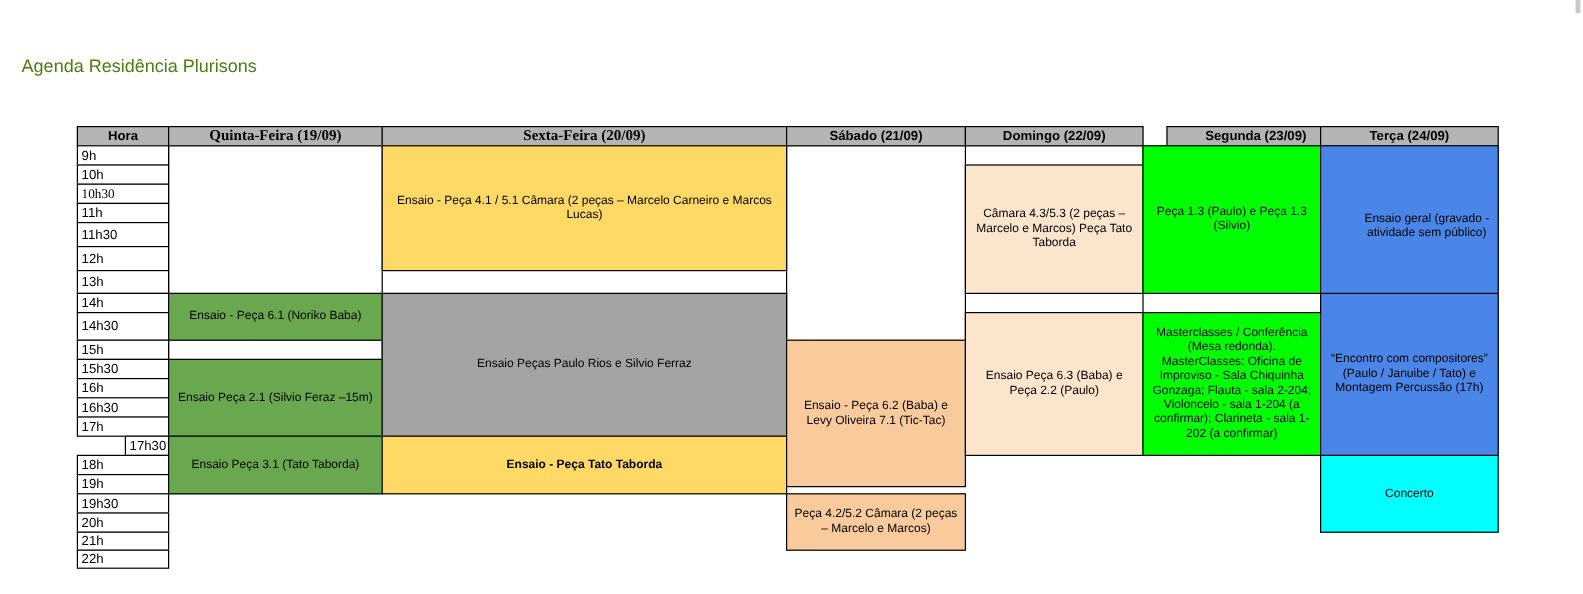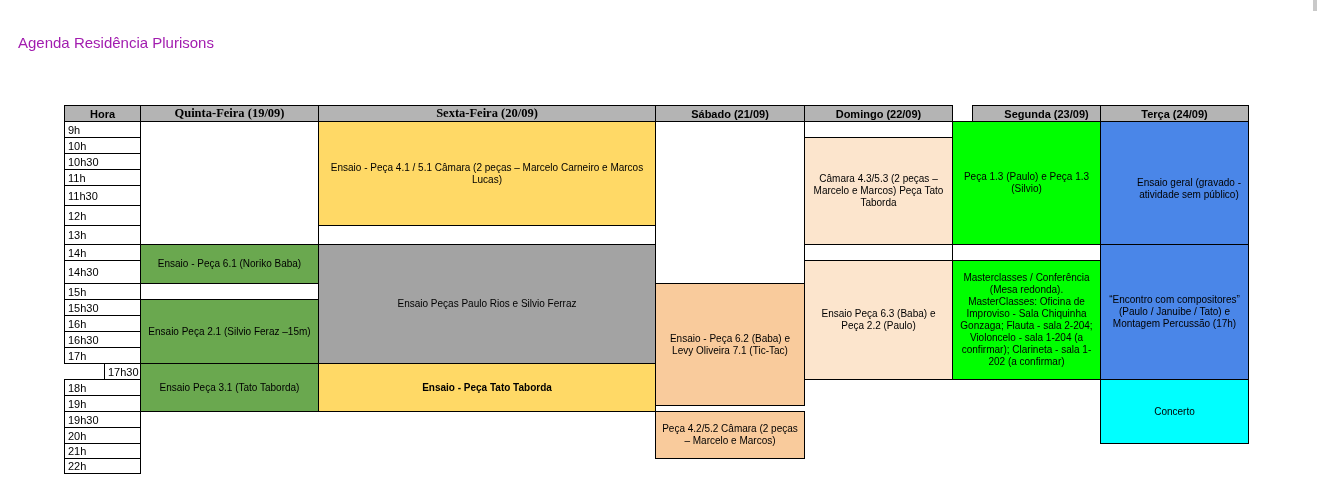--- a/index.html
+++ b/index.html
@@ -1,18 +1,18 @@
 <!DOCTYPE html>
 <html><head>
 <meta charset="utf-8">
 <style>
   html,body{margin:0;padding:0;background:#fff;}
   .canvas{position:relative;width:1319px;height:495px;background:#ffffff;overflow:hidden;
           font-family:"Liberation Sans","DejaVu Sans",sans-serif;color:#000;}
-  .title{position:absolute;left:18px;top:34px;font-size:15px;color:#a21caf;}
+  .title{position:absolute;left:18px;top:47px;font-size:15px;color:#4d7c0f;}
   .grid{position:absolute;left:64px;top:105px;width:1185px;height:368px;}
   .hdr-cell{position:absolute;top:0;height:17px;background:#b4b4b4;border:1px solid #000;
             box-sizing:border-box;display:flex;align-items:center;justify-content:center;
             font-weight:bold;font-size:11px;}
   .hdr-serif{font-family:"Liberation Serif","DejaVu Serif",serif;font-size:12.5px;}
   .time-cell{position:absolute;left:0;width:77px;background:#fff;border:1px solid #000;
              box-sizing:border-box;display:flex;align-items:center;padding-left:3px;
              font-size:11px;}
   .sep{position:absolute;width:1px;background:#000;}
   .event{position:absolute;border:1px solid #000;box-sizing:border-box;display:flex;
@@ -29,21 +29,21 @@
   <div class="grid" id="grid">
       <div class="hdr-cell" style="left: 0px; width: 77px;">Hora</div>
       <div class="hdr-cell hdr-serif" style="left: 76px; width: 179px;">Quinta-Feira (19/09)</div>
       <div class="hdr-cell hdr-serif" style="left: 254px; width: 338px;">Sexta-Feira (20/09)</div>
       <div class="hdr-cell" style="left: 591px; width: 150px;">Sábado (21/09)</div>
       <div class="hdr-cell" style="left: 740px; width: 149px;">Domingo (22/09)</div>
       <div class="hdr-cell" style="left: 888px; width: 149px; margin-left: 20px;">Segunda (23/09)</div>
       <div class="hdr-cell" style="left: 1036px; width: 149px;">Terça (24/09)</div>
       <div class="time-cell" style="top: 16px; height: 17px;">9h</div>
       <div class="time-cell" style="top: 32px; height: 17px;">10h</div>
-      <div class="time-cell" style="top: 48px; height: 17px;">10h30</div>
+      <div class="time-cell" style="top: 48px; height: 17px; font-family: Liberation Serif, serif;">10h30</div>
       <div class="time-cell" style="top: 64px; height: 17px;">11h</div>
       <div class="time-cell" style="top: 80px; height: 21px;">11h30</div>
       <div class="time-cell" style="top: 100px; height: 21px;">12h</div>
       <div class="time-cell" style="top: 120px; height: 20px;">13h</div>
       <div class="time-cell" style="top: 139px; height: 17px;">14h</div>
       <div class="time-cell" style="top: 155px; height: 24px;">14h30</div>
       <div class="time-cell" style="top: 178px; height: 17px;">15h</div>
       <div class="time-cell" style="top: 194px; height: 17px;">15h30</div>
       <div class="time-cell" style="top: 210px; height: 17px;">16h</div>
       <div class="time-cell" style="top: 226px; height: 17px;">16h30</div>

